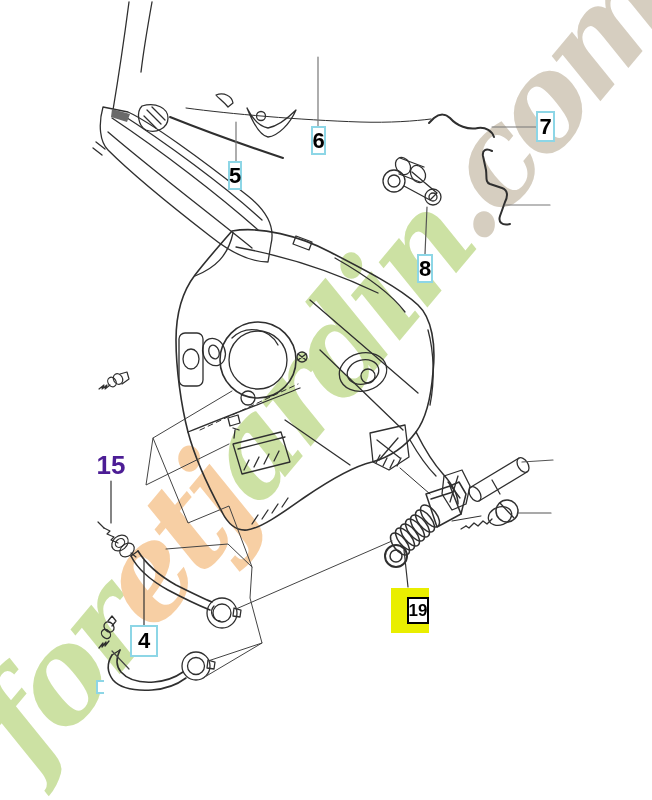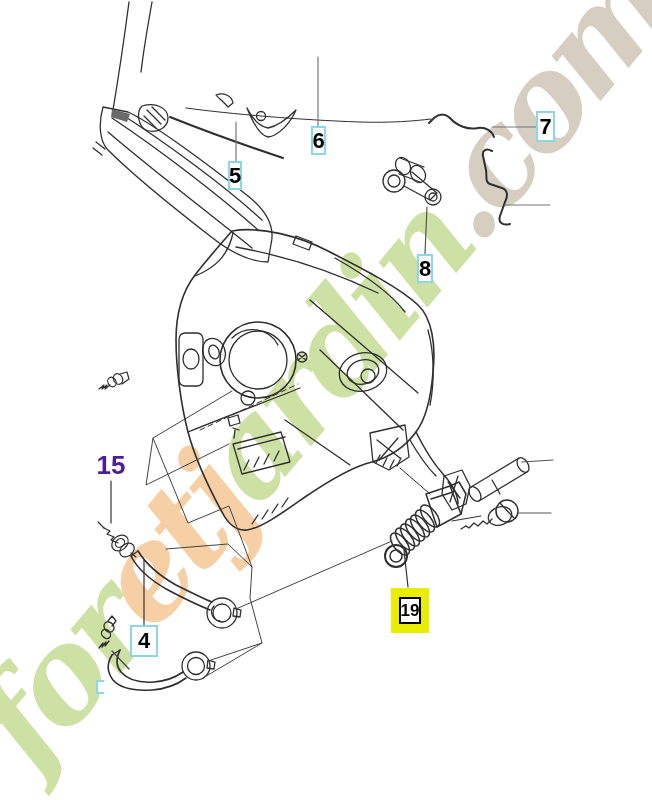--- a/index.html
+++ b/index.html
@@ -4,21 +4,21 @@
 <style>
   html,body{margin:0;padding:0;background:#fff;}
   #stage{position:relative;width:652px;height:800px;background:#ffffff;overflow:hidden;
          font-family:"Liberation Sans",sans-serif;}
   #sketch-svg{position:absolute;left:0;top:0;}
   #callout-layer{position:absolute;left:0;top:0;width:652px;height:800px;}
   .co{position:absolute;box-sizing:border-box;display:flex;align-items:center;justify-content:center;}
   .co-boxed{background:#ffffff;border:2px solid #8dd6e6;color:#000;
             font-weight:bold;font-size:22px;line-height:1;}
   .co-plain{color:#4c1d95;font-weight:bold;font-size:26px;line-height:1;background:transparent;}
-  .co-highlighted{background:#e9ee00;}
+  .co-highlighted{background:#e9ee00;justify-content:flex-end;}
   .co-inner{background:#ffffff;border:2px solid #000;color:#000;font-weight:bold;font-size:17px;
             line-height:1;display:flex;align-items:center;justify-content:center;
             box-sizing:border-box;}
   .co-bracket{background:#ffffff;border:2px solid #8dd6e6;border-right:none;}
 </style>
 </head>
 <body>
 
 <div id="stage">
 

